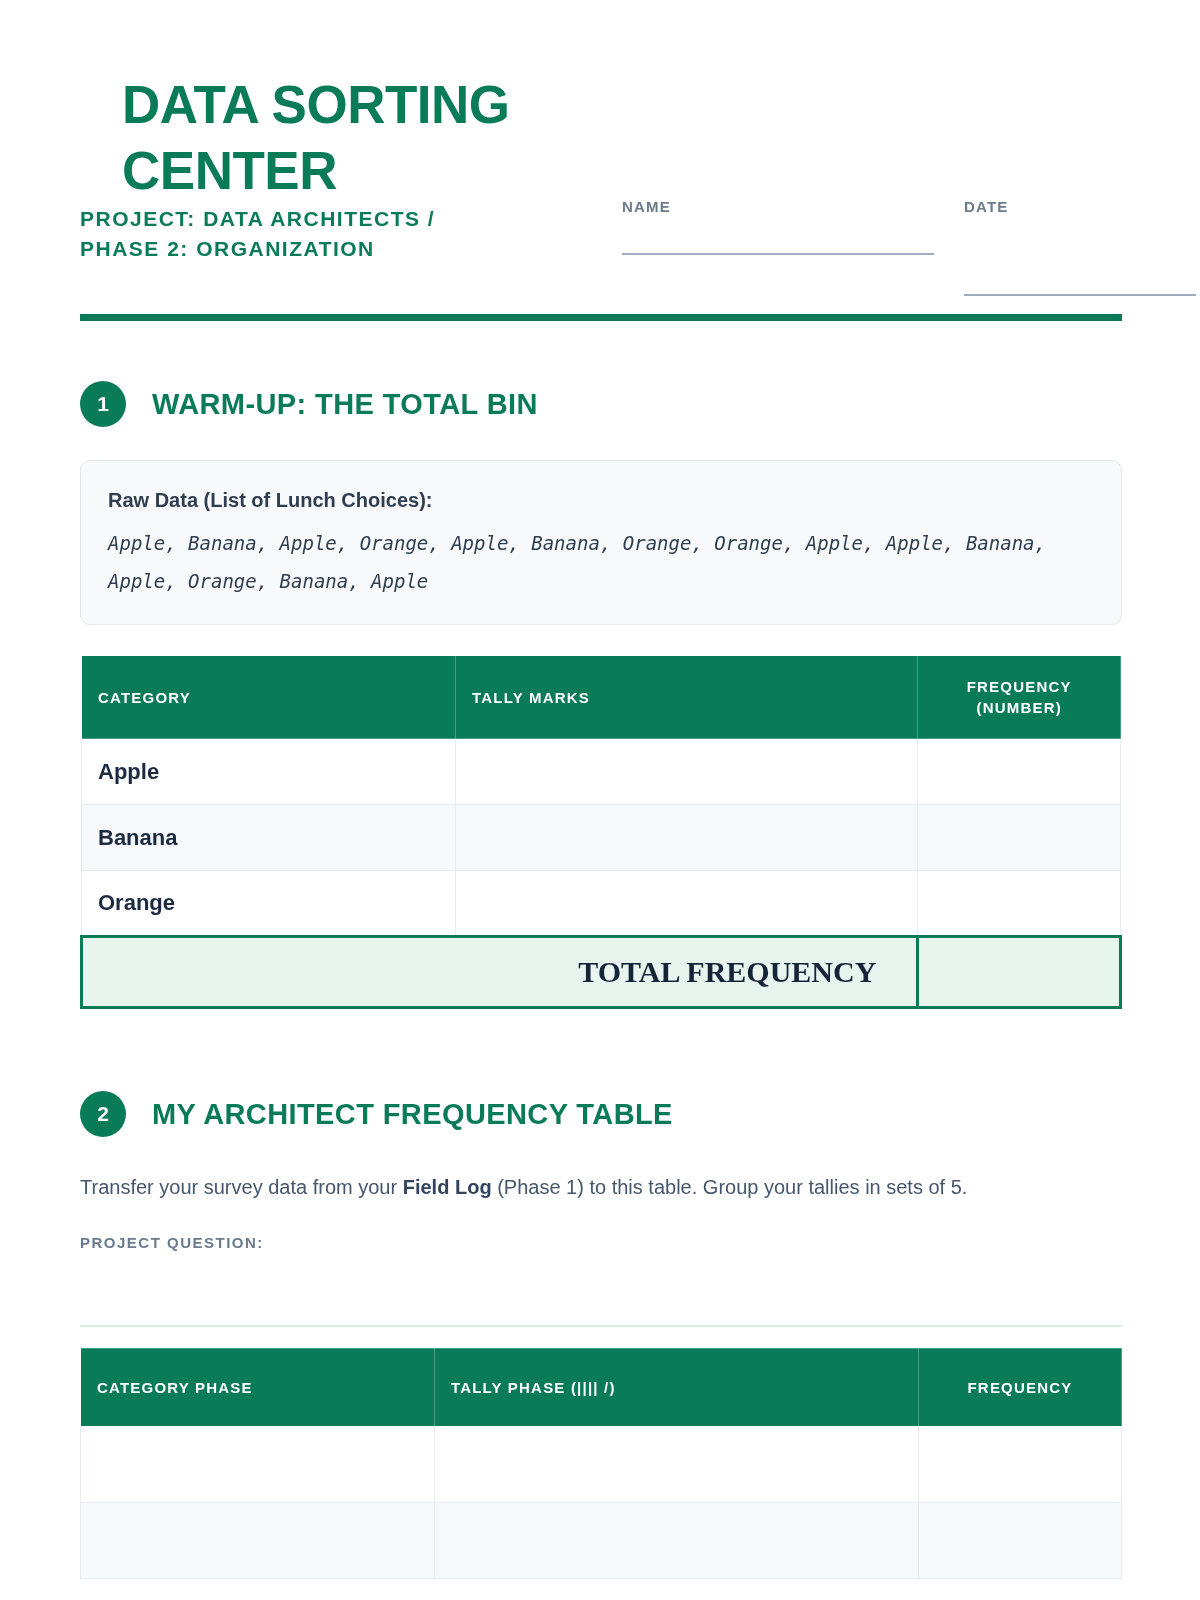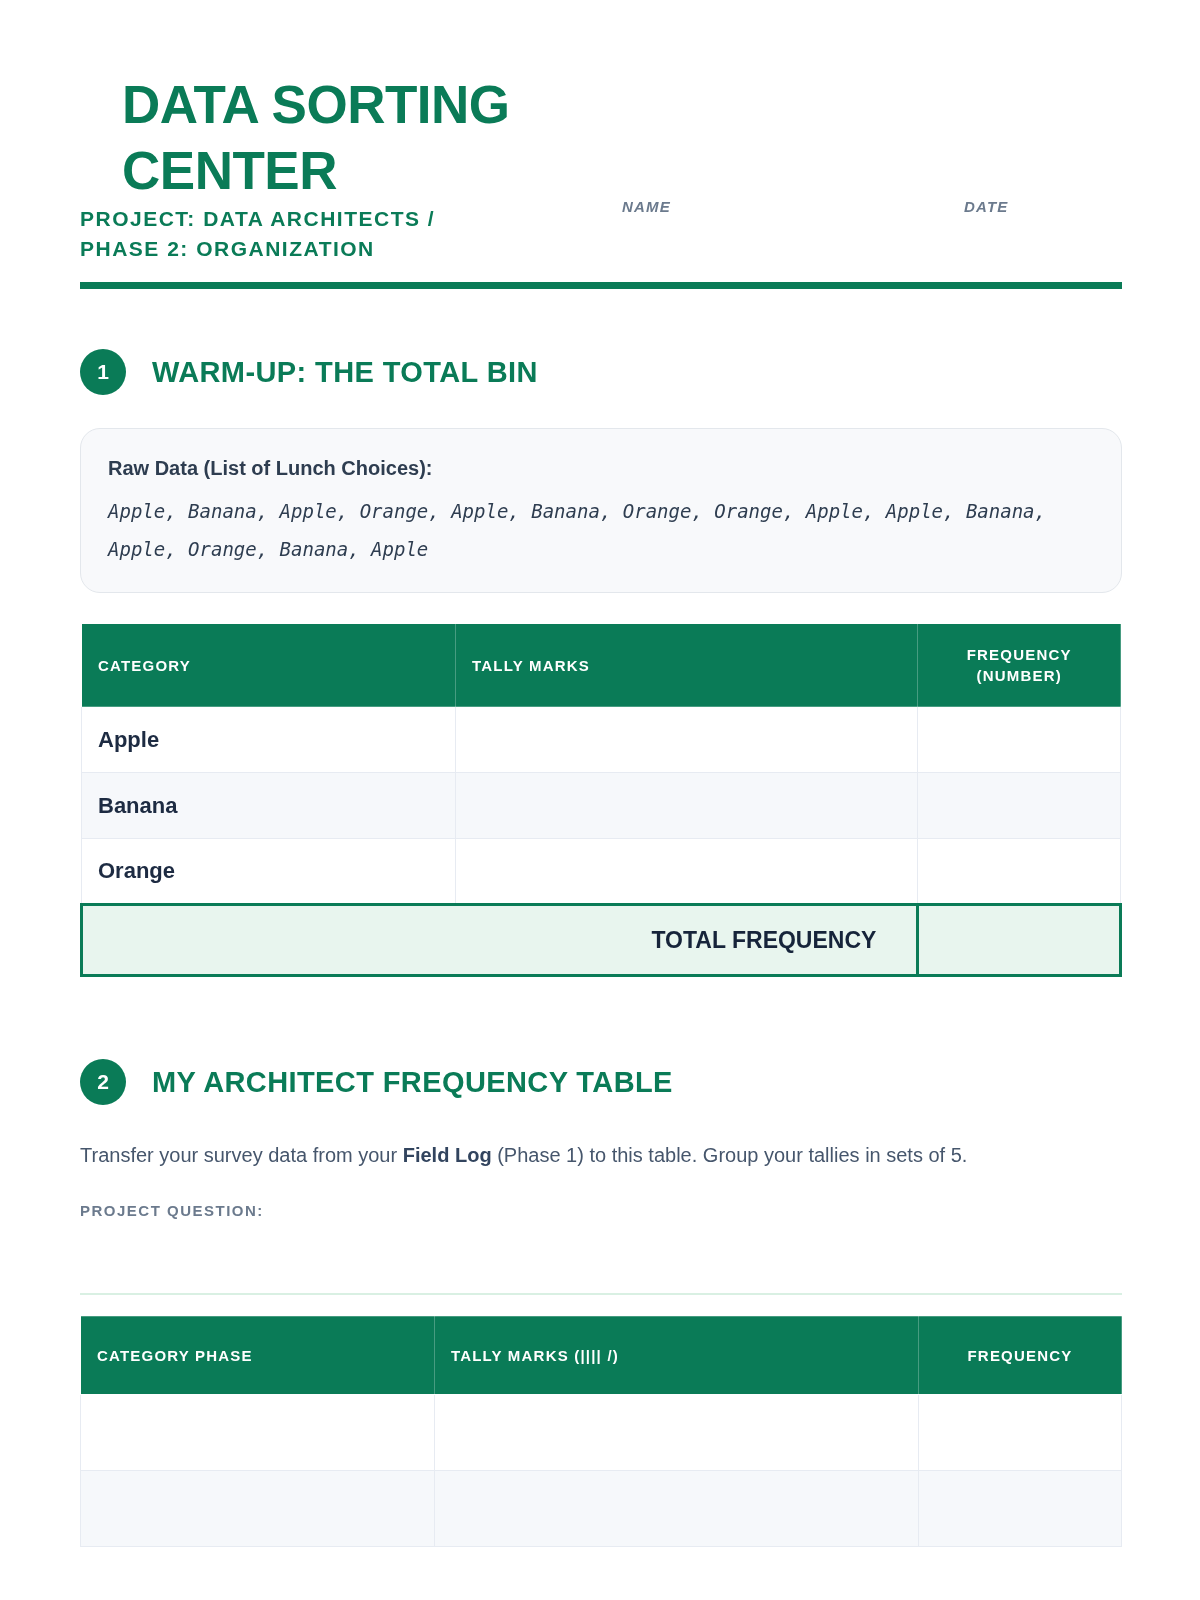--- a/index.html
+++ b/index.html
@@ -27,21 +27,21 @@
   .header{display:flex;justify-content:space-between;}
   .title{
     width:500px;font-size:53px;line-height:66px;font-weight:800;
     color:var(--green);letter-spacing:-0.5px;margin-left:42px;
   }
   .subtitle{
     width:410px;font-size:21px;line-height:30px;font-weight:700;
     color:var(--green);letter-spacing:1.5px;
   }
   .header-fields{display:flex;gap:30px;margin-top:126px;}
-  .field{display:flex;flex-direction:row;font-style:italic;}
+  .field{display:flex;flex-direction:column;}
   .field-name{width:312px;}
   .field-date{width:232px;gap:41px;}
   .field-label{font-size:15px;font-weight:700;letter-spacing:1.2px;color:var(--label);}
   .field-line{margin-top:38px;border-bottom:2px solid var(--line);height:0;}
 
   .rule{margin-top:18px;height:7px;background:var(--green);}
 
   
   .section-head{display:flex;align-items:center;gap:26px;}
   .section-head.first{margin-top:60px;}
@@ -49,21 +49,21 @@
   .badge{
     width:46px;height:46px;border-radius:50%;background:var(--green);
     color:#ffffff;font-size:21px;font-weight:800;
     display:flex;align-items:center;justify-content:center;flex:0 0 auto;
   }
   .section-title{font-size:29px;font-weight:800;color:var(--green);letter-spacing:0.4px;}
 
   
   .raw-box{
     margin-top:33px;background:var(--box-bg);border:1px solid var(--box-border);
-    border-radius:20px;padding:28px 27px 24px 27px;
+    border-radius:10px;padding:28px 27px 24px 27px;
   }
   .raw-label{font-size:20px;font-weight:700;color:#2e3d50;}
   .raw-text{
     margin-top:12px;font-family:"DejaVu Sans Mono", monospace;
     font-size:19px;line-height:38px;color:#2e3d50;font-style:italic;
   }
 
   
   table{width:100%;border-collapse:collapse;table-layout:fixed;}
   .table-1{margin-top:30px;}
@@ -86,21 +86,21 @@
     font-size:22px;font-weight:700;color:var(--navy);vertical-align:middle;
   }
   .table-2 td{height:76px;}
   tr.zebra td{background:var(--zebra);}
   tr.total-row td{
     background:var(--mint);height:71px;
     border-top:3px solid var(--green);border-bottom:3px solid var(--green);
   }
   tr.total-row td:first-child{
     border-left:3px solid var(--green);text-align:right;padding-right:40px;
-    font-size:23px;font-weight:800;color:#16243a;
+    font-size:30px;font-weight:800;color:#16243a;font-family:Liberation Serif, serif;
   }
   tr.total-row td:last-child{
     border-left:3px solid var(--green);border-right:3px solid var(--green);
   }
 
   
   .instructions{
     margin-top:34px;font-size:20px;line-height:32.5px;color:var(--slate);font-weight:400;
   }
   .instructions b{color:#32445e;font-weight:700;}
@@ -180,21 +180,21 @@
   <p class="instructions"><span>Transfer your survey data from your </span><b>Field Log</b><span> (Phase 1) to this table. Group your tallies in sets of 5.</span></p>
 
   <div class="pq-label">PROJECT QUESTION:</div>
 
   <div class="pq-line"></div>
 
   <table class="table-2">
     <thead>
       <tr>
         <th class="col-cat">CATEGORY PHASE</th>
-        <th class="col-tally">TALLY MARKS (|||| /)</th>
+        <th class="col-tally">TALLY PHASE (|||| /)</th>
         <th class="col-freq center">FREQUENCY</th>
       </tr>
     </thead>
     <tbody>
       <tr>
         <td></td>
         <td></td>
         <td></td>
       </tr>
       <tr class="zebra">

